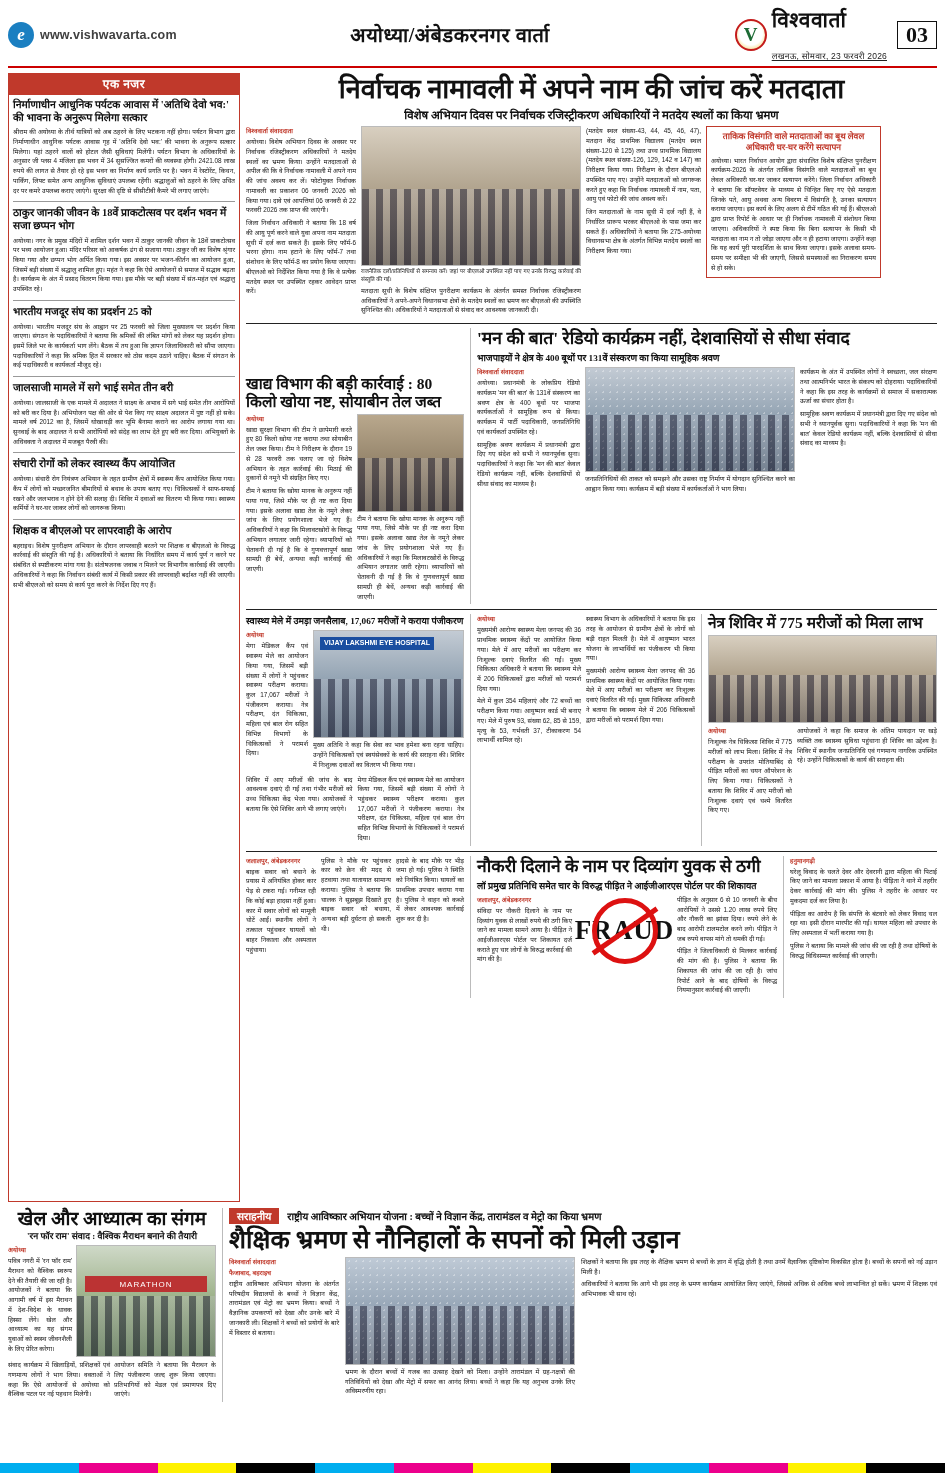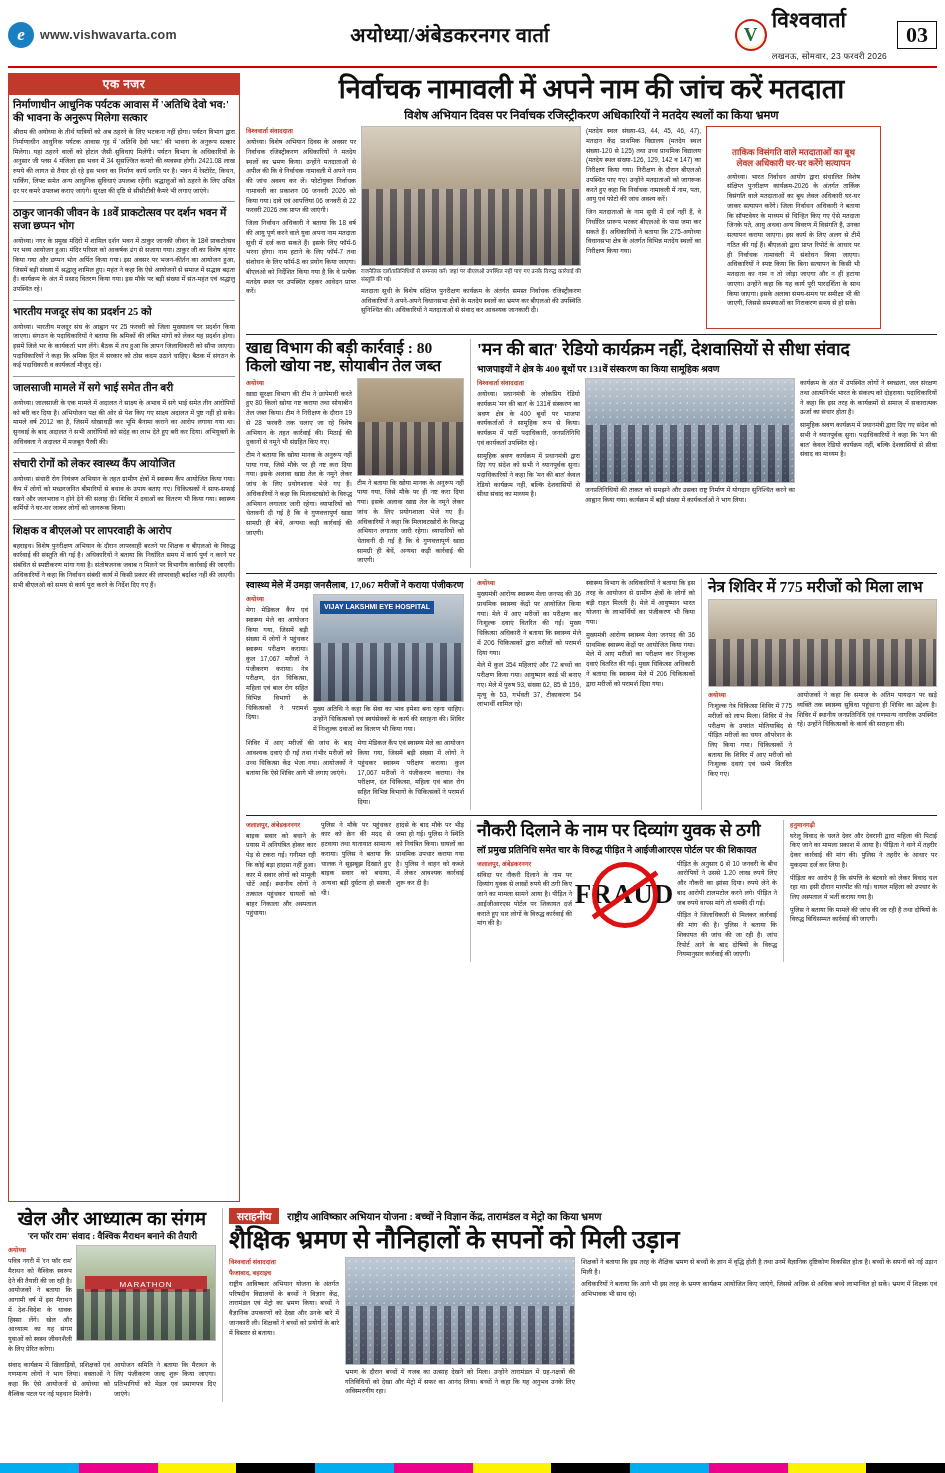--- a/index.html
+++ b/index.html
@@ -31,21 +31,21 @@
   }
   .mh-right { width: 300px; display:flex; align-items:center; justify-content:flex-end; gap:10px;}
   .brand { display:flex; align-items:center; gap:5px;}
   .brand-badge {
     width: 32px; height:32px; border-radius:50%; border:2px solid #c41b1b;
     background: radial-gradient(circle at 50% 45%, #fff 55%, #f0c23a 100%);
     display:flex; align-items:center; justify-content:center;
     color:#1d6b35; font-weight:bold; font-size:19px; font-family:"Liberation Serif",serif;
   }
   .brand-name { font-size:21px; font-weight:bold; letter-spacing:.5px; line-height:1;}
-  .brand-sub { font-size:8.5px; letter-spacing:.2px; color:#222; margin-top:18px;}
+  .brand-sub { font-size:8.5px; letter-spacing:.2px; color:#222; margin-top:18px;text-decoration:underline;}
   .pagenum {
     border:1.5px solid #111; font-size:22px; font-weight:bold; padding:1px 8px;
     font-family:"Liberation Serif", serif; line-height:1.1;
   }
 
   
   .hl { font-weight: bold; font-family: "Liberation Serif", serif; line-height:1.12; }
   .body-col { font-size: 6.4px; line-height: 1.52; text-align: justify; color:#1a1a1a; }
   .body-col p { margin: 0 0 3px 0; }
   .redline { color:#c0392b; font-weight:bold; font-size:6.4px; margin-bottom:2px;}
@@ -67,21 +67,21 @@
 
   
   .lead-head { font-size: 27px; text-align:center; margin: 1px 0 3px; }
   .lead-sub { font-size: 11.5px; font-weight:bold; text-align:center; font-family:"Liberation Serif",serif; margin-bottom:4px;}
   .lead-row { display:flex; gap:5px; }
   .col { }
   .photo { background:#ccc; position:relative; overflow:hidden; border:1px solid #bbb;}
   .cap { font-size:5.6px; text-align:justify; line-height:1.4; margin-top:2px; }
 
   .boxed {
-    border:1px solid #c0392b; padding:20px;
+    border:1px solid #c0392b; padding:4px;
   }
   .boxed .bx-title { font-size:8.6px; font-weight:bold; color:#c0392b; text-align:center; font-family:"Liberation Serif",serif; line-height:1.25; margin-bottom:3px;}
 
   .sec-head { font-size: 17.5px; line-height:1.15; margin:0 0 3px;}
   .sec-head.sm { font-size: 15.5px; }
   .sec-sub { font-size: 9.2px; font-weight:bold; font-family:"Liberation Serif",serif; margin-bottom:3px;}
   .rule-top { border-top:1.5px solid #222; margin:5px 0 4px; }
 
   .vrule { border-left:1px solid #bbb; }
   .ph-hall   { background: linear-gradient(180deg,#b9a88d 0%, #8d7d64 60%, #5e5342 100%); }
@@ -232,21 +232,21 @@
               <div class="body-col">अयोध्या। भारत निर्वाचन आयोग द्वारा संचालित विशेष संक्षिप्त पुनरीक्षण कार्यक्रम-2026 के अंतर्गत तार्किक विसंगति वाले मतदाताओं का बूथ लेवल अधिकारी घर-घर जाकर सत्यापन करेंगे। जिला निर्वाचन अधिकारी ने बताया कि सॉफ्टवेयर के माध्यम से चिन्हित किए गए ऐसे मतदाता जिनके पते, आयु अथवा अन्य विवरण में विसंगति है, उनका सत्यापन कराया जाएगा। इस कार्य के लिए अलग से टीमें गठित की गई हैं। बीएलओ द्वारा प्राप्त रिपोर्ट के आधार पर ही निर्वाचक नामावली में संशोधन किया जाएगा। अधिकारियों ने स्पष्ट किया कि बिना सत्यापन के किसी भी मतदाता का नाम न तो जोड़ा जाएगा और न ही हटाया जाएगा। उन्होंने कहा कि यह कार्य पूरी पारदर्शिता के साथ किया जाएगा। इसके अलावा समय-समय पर समीक्षा भी की जाएगी, जिससे समस्याओं का निराकरण समय से हो सके।</div>
             </div>
           </div>
         </div>
       </div>
 
       <div class="rule-top"></div>
 
       <div style="display:flex; gap:6px;">
 
-        <div style="width:218px;">
+        <div style="width:218px;margin-top:47px;">
           <div class="sec-head hl sm">खाद्य विभाग की बड़ी कार्रवाई : 80 किलो खोया नष्ट, सोयाबीन तेल जब्त</div>
           <div style="display:flex; gap:5px;">
             <div style="width:106px;">
               <div class="redline">अयोध्या</div>
               <div class="body-col">
                 <p>खाद्य सुरक्षा विभाग की टीम ने छापेमारी करते हुए 80 किलो खोया नष्ट कराया तथा सोयाबीन तेल जब्त किया। टीम ने निरीक्षण के दौरान 19 से 28 फरवरी तक चलाए जा रहे विशेष अभियान के तहत कार्रवाई की। मिठाई की दुकानों से नमूने भी संग्रहित किए गए।</p>
                 <p>टीम ने बताया कि खोया मानक के अनुरूप नहीं पाया गया, जिसे मौके पर ही नष्ट करा दिया गया। इसके अलावा खाद्य तेल के नमूने लेकर जांच के लिए प्रयोगशाला भेजे गए हैं। अधिकारियों ने कहा कि मिलावटखोरों के विरुद्ध अभियान लगातार जारी रहेगा। व्यापारियों को चेतावनी दी गई है कि वे गुणवत्तापूर्ण खाद्य सामग्री ही बेचें, अन्यथा कड़ी कार्रवाई की जाएगी।</p>
               </div>
             </div>
             <div style="width:107px;">
@@ -430,21 +430,21 @@
       <div class="khel-head hl">खेल और आध्यात्म का संगम</div>
       <div class="khel-sub">'रन फॉर राम' संवाद : वैश्विक मैराथन बनाने की तैयारी</div>
       <div style="display:flex; gap:4px; margin-top:3px;">
         <div style="width:64px;">
           <div class="redline">अयोध्या</div>
           <div class="body-col">
               <p>पवित्र नगरी में 'रन फॉर राम' मैराथन को वैश्विक स्वरूप देने की तैयारी की जा रही है। आयोजकों ने बताया कि आगामी वर्ष में इस मैराथन में देश-विदेश के धावक हिस्सा लेंगे। खेल और आध्यात्म का यह संगम युवाओं को स्वस्थ जीवनशैली के लिए प्रेरित करेगा।</p>
             </div>
         </div>
         <div style="flex:1;">
-          <div class="photo ph-run ph-fig" style="height:96px; position:relative;">
+          <div class="photo ph-run ph-fig" style="height:112px; position:relative;">
             <div class="mini-banner" style="position:absolute; left:8px; right:8px; top:30px;">MARATHON</div>
           </div>
         </div>
       </div>
       <div style="display:flex; gap:4px; margin-top:3px;">
         <div style="flex:1;" class="body-col">
             <p>संवाद कार्यक्रम में खिलाड़ियों, प्रशिक्षकों एवं गणमान्य लोगों ने भाग लिया। वक्ताओं ने कहा कि ऐसे आयोजनों से अयोध्या को वैश्विक पटल पर नई पहचान मिलेगी।</p>
           </div>
         <div style="flex:1;" class="body-col">
             <p>आयोजन समिति ने बताया कि मैराथन के लिए पंजीकरण जल्द शुरू किया जाएगा। प्रतिभागियों को मेडल एवं प्रमाणपत्र दिए जाएंगे।</p>

